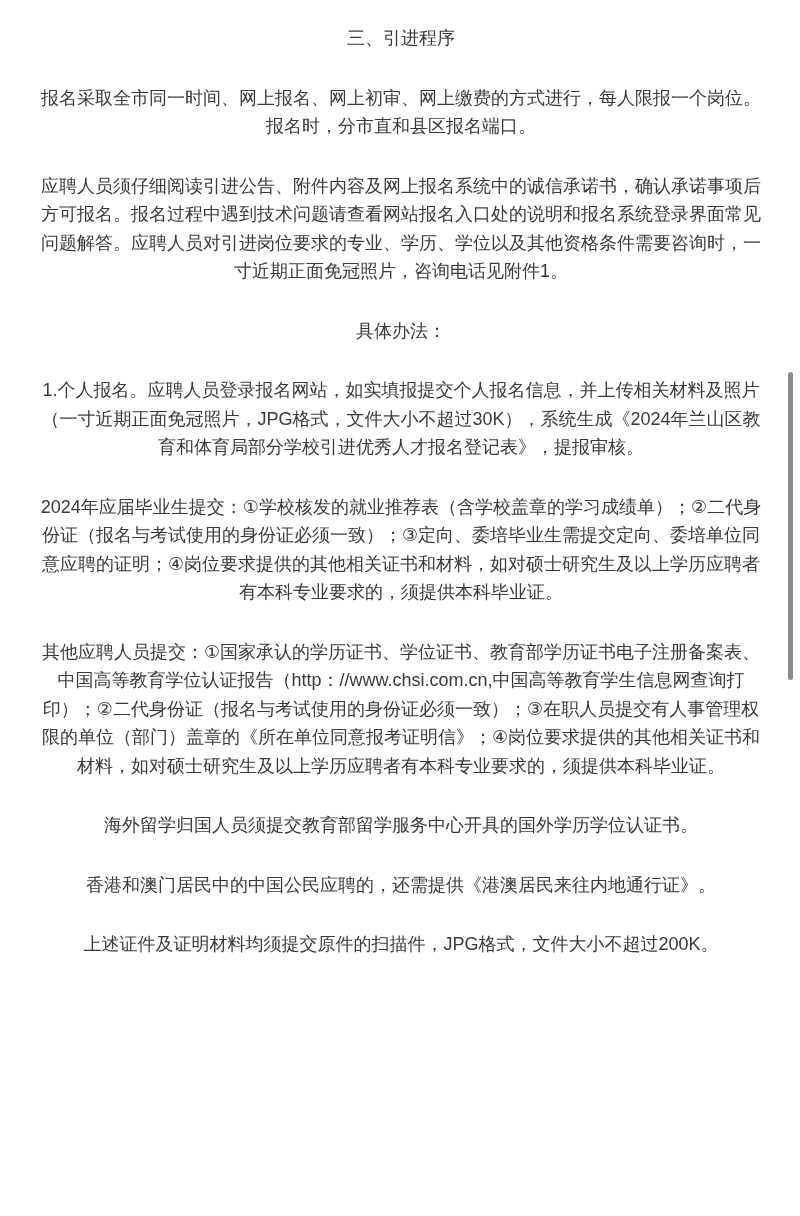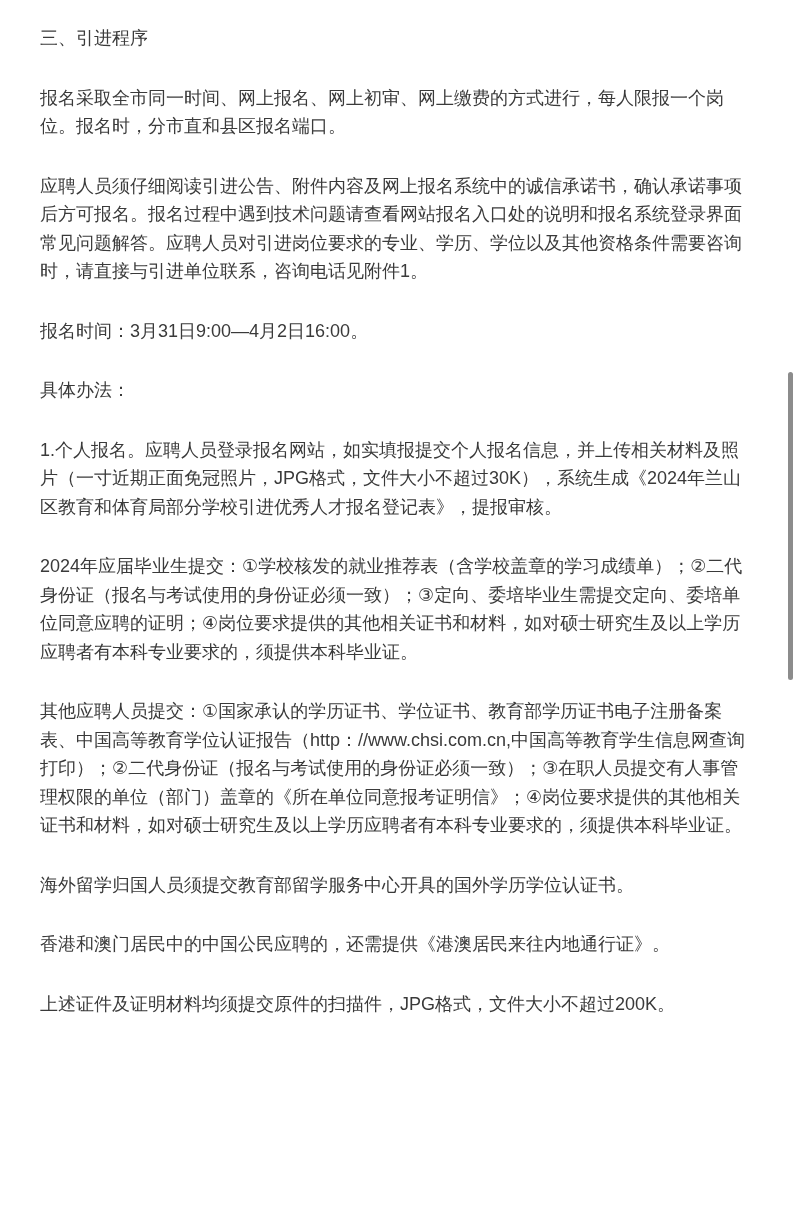--- a/index.html
+++ b/index.html
@@ -18,23 +18,24 @@
     position: absolute;
     top: 24px;
     left: 40px;
     width: 722px;
     font-size: 18px;
     line-height: 28.5px;
     color: #3a3a3a;
     text-align: left;
   }
   .doc p {
-    margin: 0 12px 31px 0;
+    margin: 0 0 31px 0;
     overflow-wrap: break-word;
     word-break: break-word;
+    text-align: center;
   }
   .scrollbar-track {
     position: absolute;
     top: 0;
     right: 0;
     width: 12px;
     height: 1216px;
     background: transparent;
   }
   .scrollbar-thumb {
@@ -46,22 +47,21 @@
     background: #8c8c8c;
     border-radius: 3px;
   }
 </style>
 </head>
 <body>
 
 <div class="doc">
   <p>三、引进程序</p>
   <p>报名采取全市同一时间、网上报名、网上初审、网上缴费的方式进行，每人限报一个岗位。报名时，分市直和县区报名端口。</p>
-  <p>应聘人员须仔细阅读引进公告、附件内容及网上报名系统中的诚信承诺书，确认承诺事项后方可报名。报名过程中遇到技术问题请查看网站报名入口处的说明和报名系统登录界面常见问题解答。应聘人员对引进岗位要求的专业、学历、学位以及其他资格条件需要咨询时，请直接与引进单位联系，咨询电话见附件1。</p>
-  <p>报名时间：3月31日9:00—4月2日16:00。</p>
+  <p>应聘人员须仔细阅读引进公告、附件内容及网上报名系统中的诚信承诺书，确认承诺事项后方可报名。报名过程中遇到技术问题请查看网站报名入口处的说明和报名系统登录界面常见问题解答。应聘人员对引进岗位要求的专业、学历、学位以及其他资格条件需要咨询时，一寸近期正面免冠照片，咨询电话见附件1。</p>
   <p>具体办法：</p>
   <p>1.个人报名。应聘人员登录报名网站，如实填报提交个人报名信息，并上传相关材料及照片（一寸近期正面免冠照片，JPG格式，文件大小不超过30K），系统生成《2024年兰山区教育和体育局部分学校引进优秀人才报名登记表》，提报审核。</p>
   <p>2024年应届毕业生提交：①学校核发的就业推荐表（含学校盖章的学习成绩单）；②二代身份证（报名与考试使用的身份证必须一致）；③定向、委培毕业生需提交定向、委培单位同意应聘的证明；④岗位要求提供的其他相关证书和材料，如对硕士研究生及以上学历应聘者有本科专业要求的，须提供本科毕业证。</p>
   <p>其他应聘人员提交：①国家承认的学历证书、学位证书、教育部学历证书电子注册备案表、中国高等教育学位认证报告（http：//www.chsi.com.cn,中国高等教育学生信息网查询打印）；②二代身份证（报名与考试使用的身份证必须一致）；③在职人员提交有人事管理权限的单位（部门）盖章的《所在单位同意报考证明信》；④岗位要求提供的其他相关证书和材料，如对硕士研究生及以上学历应聘者有本科专业要求的，须提供本科毕业证。</p>
   <p>海外留学归国人员须提交教育部留学服务中心开具的国外学历学位认证书。</p>
   <p>香港和澳门居民中的中国公民应聘的，还需提供《港澳居民来往内地通行证》。</p>
   <p>上述证件及证明材料均须提交原件的扫描件，JPG格式，文件大小不超过200K。</p>
 </div>
 
 <div class="scrollbar-track">

